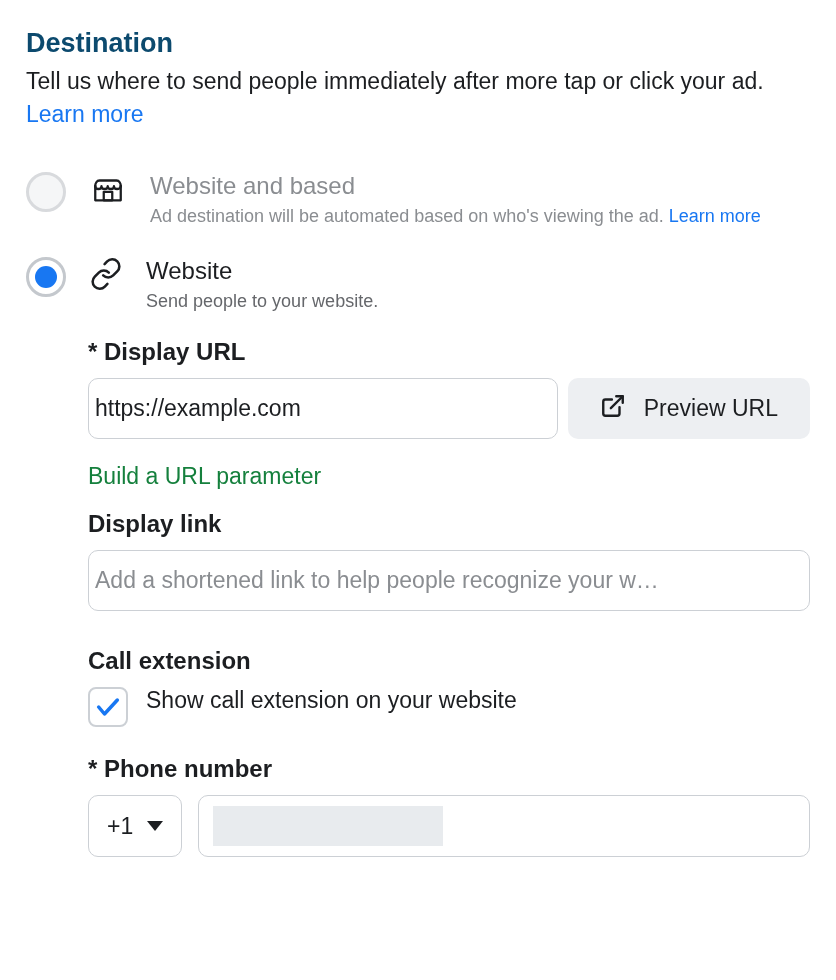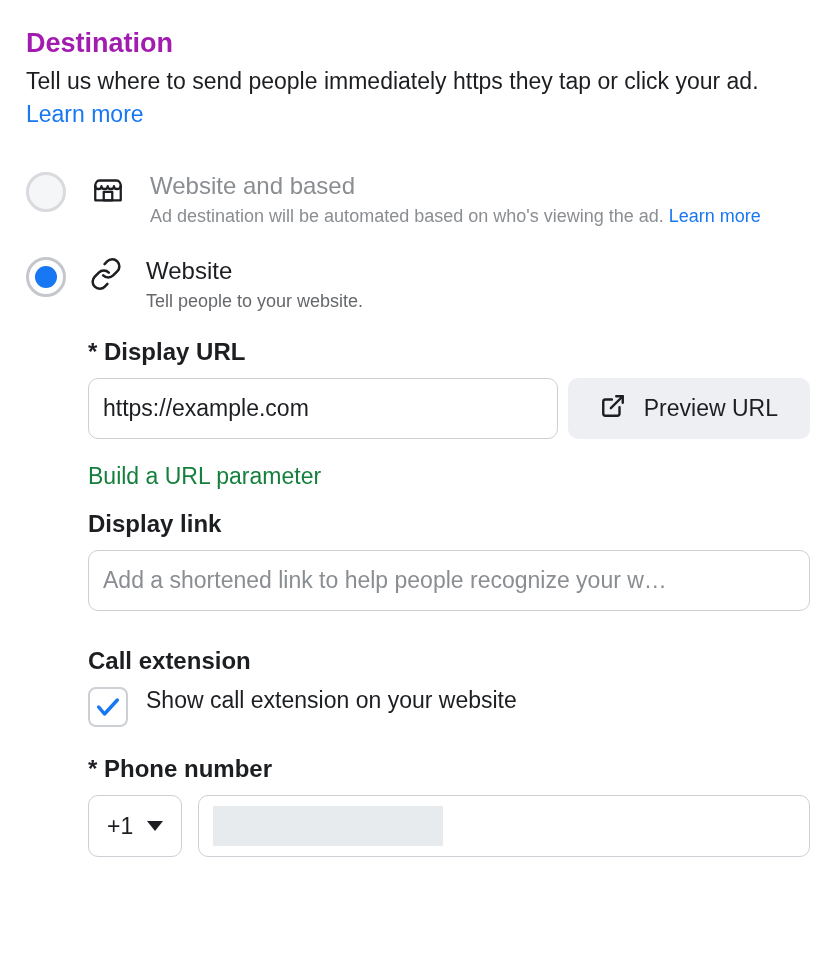--- a/index.html
+++ b/index.html
@@ -9,21 +9,21 @@
       height: 980px;
       background: #fff;
       color: #1c1e21;
       padding: 28px 26px 0 26px;
       overflow: hidden;
     }
     .section-title {
       font-size: 27px;
       font-weight: 700;
       margin-bottom: 6px;
-      color: #a21caf;
+      color: #0c4a6e;
     }
     .section-desc {
       font-size: 23px;
       line-height: 1.45;
       color: #1c1e21;
       margin-bottom: 38px;
     }
     .link {
       color: #1877f2;
       text-decoration: none;
@@ -97,21 +97,21 @@
     }
     .url-row {
       display: flex;
       gap: 10px;
       align-items: stretch;
     }
     .text-input {
       flex: 1;
       border: 1px solid #ccd0d5;
       border-radius: 10px;
-      padding: 16px 14px;
+      padding: 16px 6px;
       font-size: 23px;
       color: #1c1e21;
       background: #fff;
       outline: none;
     }
     .text-input::placeholder { color: #8a8d91; }
     .preview-btn {
       display: flex;
       align-items: center;
       gap: 18px;
@@ -187,21 +187,21 @@
       width: 230px;
       height: 40px;
       background: #e8ebee;
     }
   </style>
 </head>
 <body>
 
 <div class="section-title">Destination</div>
 <div class="section-desc">
-  <span>Tell us where to send people immediately https they tap or click your ad. </span><a class="link">Learn more</a>
+  <span>Tell us where to send people immediately after more tap or click your ad. </span><a class="link">Learn more</a>
 </div>
 
 <div class="radio-row">
   <div class="radio disabled"></div>
   <div class="radio-icon">
     <svg width="34" height="34" viewBox="0 0 24 24" fill="none" stroke="#1c1e21" stroke-width="1.6" stroke-linecap="round" stroke-linejoin="round">
       <path d="M3 10 L3 20 L21 20 L21 10"></path>
       <path d="M3 10 C3 8 4 6 6 6 L18 6 C20 6 21 8 21 10"></path>
       <path d="M3 10 C3 11.3 4 12 5.2 12 C6.4 12 7.4 11.3 7.4 10 C7.4 11.3 8.4 12 9.6 12 C10.8 12 11.8 11.3 11.8 10 C11.8 11.3 12.8 12 14 12 C15.2 12 16.2 11.3 16.2 10 C16.2 11.3 17.2 12 18.4 12 C19.6 12 21 11.3 21 10"></path>
       <rect x="9" y="14" width="6" height="6"></rect>
@@ -218,21 +218,21 @@
 <div class="radio-row" style="margin-bottom:8px;gap:20px;">
   <div class="radio selected"></div>
   <div class="radio-icon">
     <svg width="34" height="34" viewBox="0 0 24 24" fill="none" stroke="#1c1e21" stroke-width="1.8" stroke-linecap="round" stroke-linejoin="round">
       <path d="M10 13a5 5 0 0 0 7.07 0l2.83-2.83a5 5 0 1 0-7.07-7.07L11 5"></path>
       <path d="M14 11a5 5 0 0 0-7.07 0l-2.83 2.83a5 5 0 1 0 7.07 7.07L13 19"></path>
     </svg>
   </div>
   <div class="radio-content">
     <div class="radio-title">Website</div>
-    <div class="radio-sub">Tell people to your website.</div>
+    <div class="radio-sub">Send people to your website.</div>
   </div>
 </div>
 
 <div class="indented">
 
   <div class="field-label">* Display URL</div>
   <div class="url-row">
     <input class="text-input" type="text" value="https://example.com" style="">
     <button class="preview-btn">
       <span>

